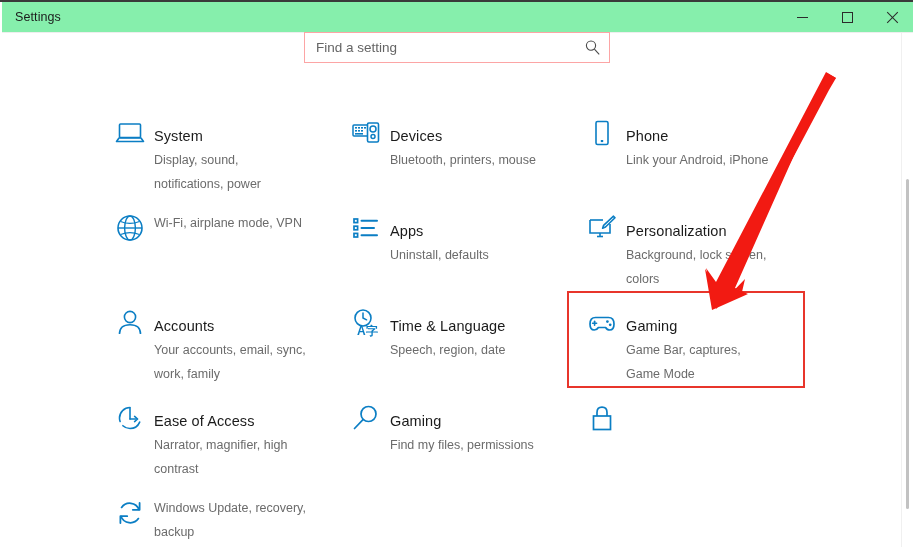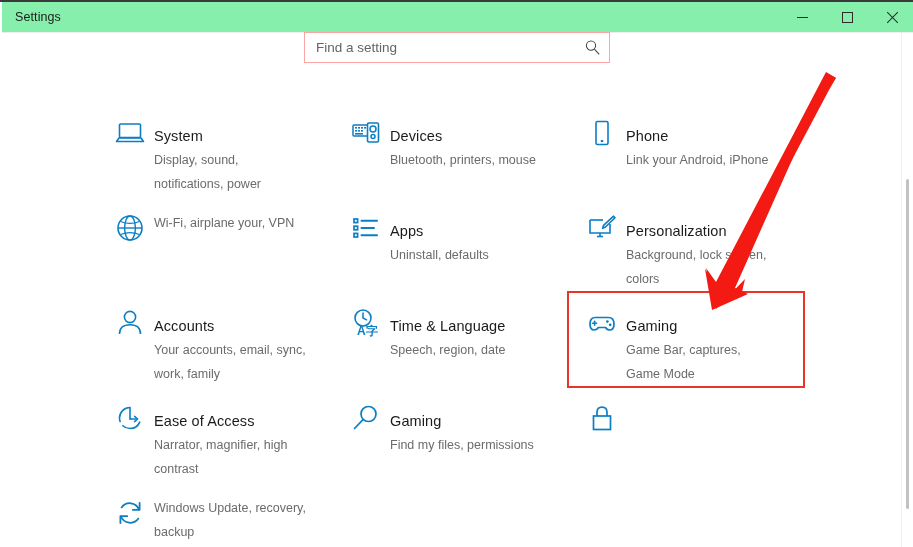--- a/index.html
+++ b/index.html
@@ -267,21 +267,21 @@
       <div class="tile-icon">
         <svg width="32" height="32" viewBox="0 0 32 32">
           <circle cx="16" cy="16" r="12" fill="none" stroke="#0b7ec4" stroke-width="1.6"></circle>
           <ellipse cx="16" cy="16" rx="5.4" ry="12" fill="none" stroke="#0b7ec4" stroke-width="1.4"></ellipse>
           <line x1="4" y1="16" x2="28" y2="16" stroke="#0b7ec4" stroke-width="1.4"></line>
           <path d="M6.6 9.5 Q16 13.4 25.4 9.5" fill="none" stroke="#0b7ec4" stroke-width="1.3"></path>
           <path d="M6.6 22.5 Q16 18.6 25.4 22.5" fill="none" stroke="#0b7ec4" stroke-width="1.3"></path>
         </svg>
       </div>
       <div class="tile-text">
-        <div class="tile-sub">Wi-Fi, airplane your, VPN</div>
+        <div class="tile-sub">Wi-Fi, airplane mode, VPN</div>
       </div>
     </div>
 
     <div class="tile">
       <div class="tile-icon">
         <svg width="32" height="32" viewBox="0 0 32 32">
           <g fill="none" stroke="#0b7ec4" stroke-width="1.7">
             <rect x="4" y="7" width="3.6" height="3.6"></rect>
             <rect x="4" y="14.2" width="3.6" height="3.6"></rect>
             <rect x="4" y="21.4" width="3.6" height="3.6"></rect>

